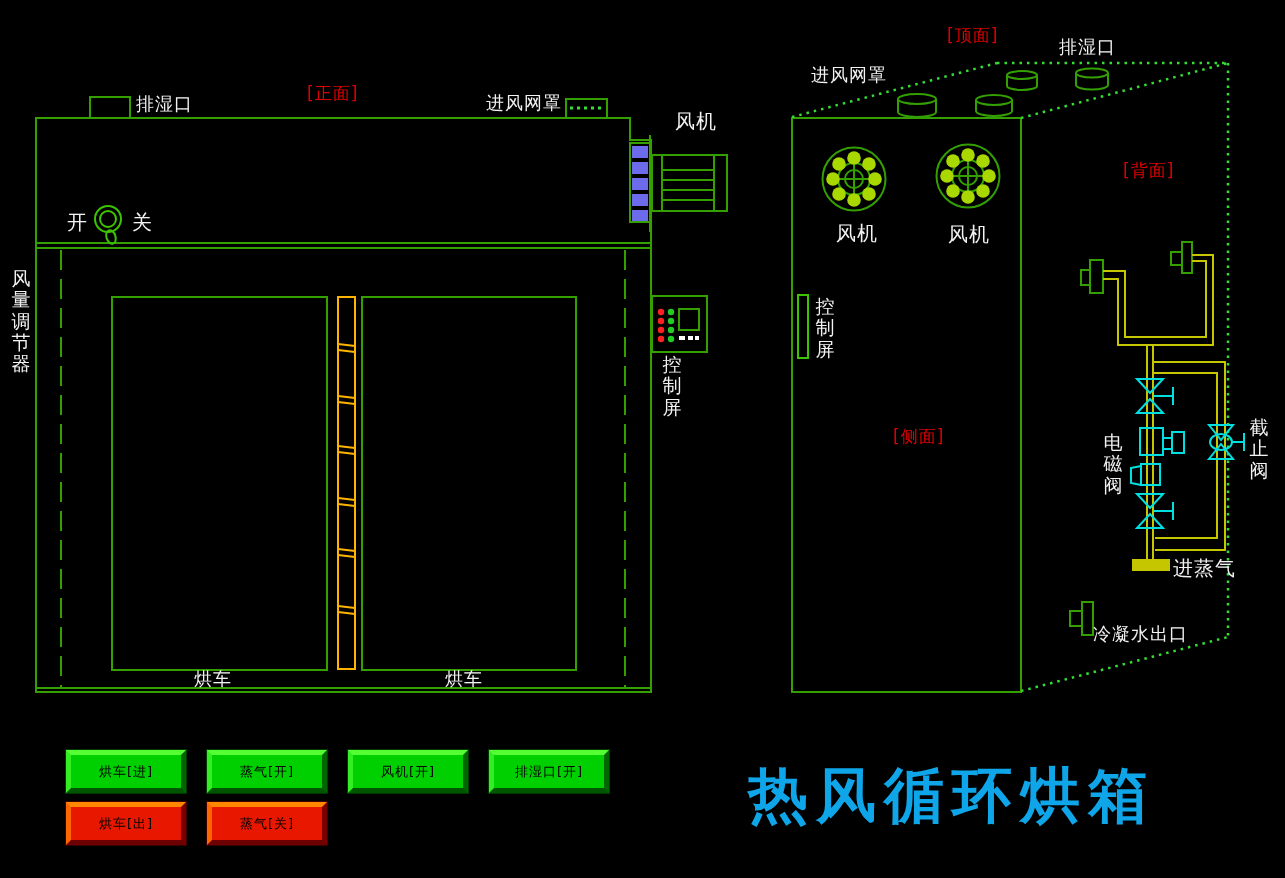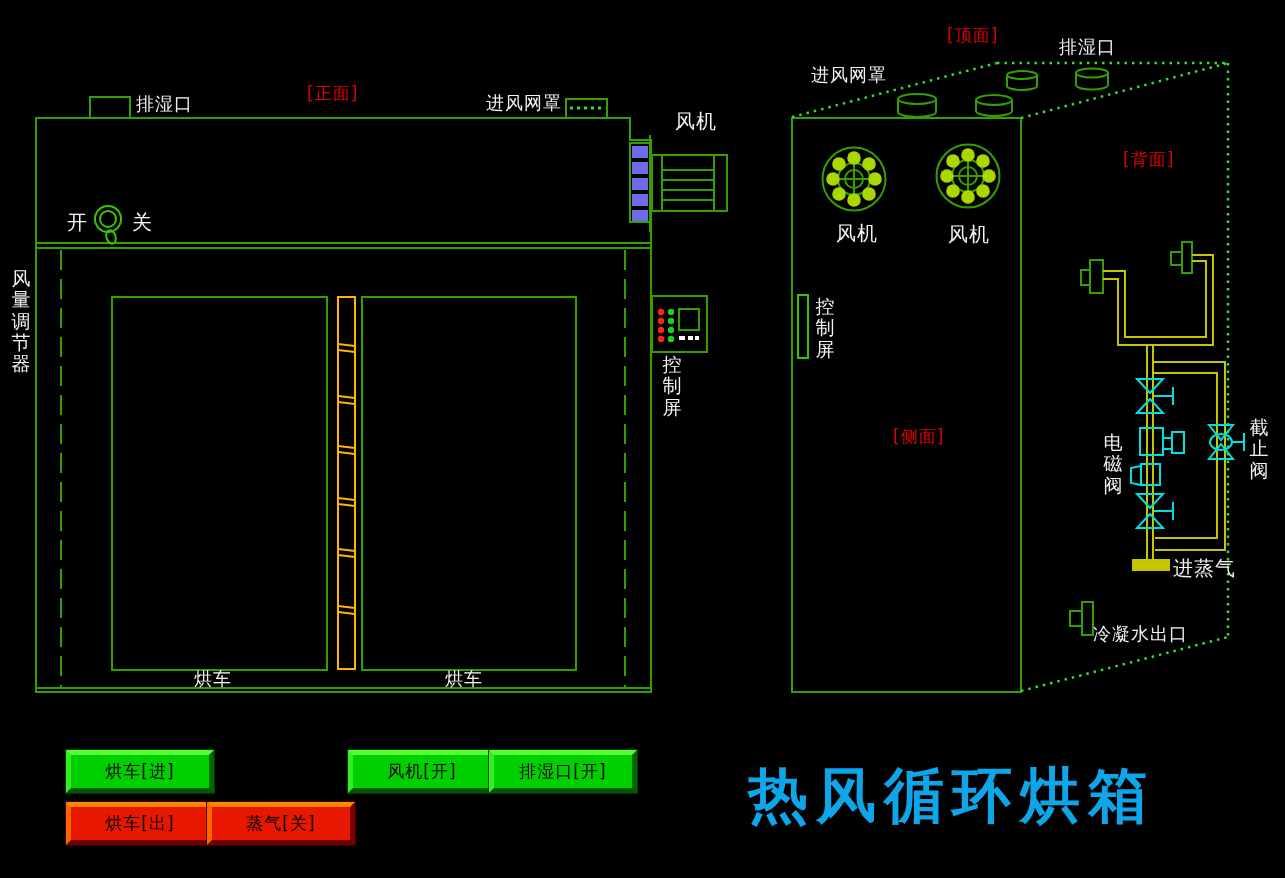--- a/index.html
+++ b/index.html
@@ -4,23 +4,23 @@
 <style>
   html,body{margin:0;padding:0;background:#000;}
   #screen{position:relative;width:1285px;height:878px;background:#000;overflow:hidden;
           font-family:"DejaVu Sans","Liberation Sans",sans-serif;}
   #diagram{position:absolute;left:0;top:0;}
   .lbl{position:absolute;color:#f2f2f2;font-size:18px;white-space:nowrap;letter-spacing:1px;}
   .lbl.big{font-size:20px;}
   .red{color:#e00000;}
   .vtext{position:absolute;color:#f2f2f2;font-size:19px;width:22px;
          word-break:break-all;line-height:1.12;white-space:normal;text-align:center;}
-  .btn{position:absolute;width:148px;height:43px;box-sizing:border-box;
+  .btn{position:absolute;width:120px;height:43px;box-sizing:border-box;
        display:flex;align-items:center;justify-content:center;
-       font-size:17px;color:#000;cursor:pointer;letter-spacing:1px;}
+       font-size:13px;color:#000;cursor:pointer;letter-spacing:1px;}
   .btn.green{background:#00cf00;border:5px solid;
              border-color:#55ff33 #006600 #005500 #33ee22;outline:1px solid #003800;}
   .btn.red{background:#e81800;border:5px solid;
            border-color:#ff8800 #7a0000 #6d0000 #ff6600;outline:1px solid #3a0000;}
   #main-title{position:absolute;left:748px;top:756px;color:#0ea5e9;
               font-size:60px;font-weight:bold;letter-spacing:8px;white-space:nowrap;}
 </style>
 </head>
 <body>
 
@@ -245,31 +245,32 @@
 <div class="lbl big" style="left:67px;top:209px">开</div>
 <div class="lbl big" style="left:132px;top:209px">关</div>
 <div class="vtext" style="left:10px;top:268px">风量调节器</div>
 <div class="vtext" style="left:661px;top:354px">控制屏</div>
 <div class="lbl" style="left:194px;top:667px">烘车</div>
 <div class="lbl" style="left:445px;top:667px">烘车</div>
 
 <div class="lbl red" style="left:947px;top:24px;font-size:17px">[顶面]</div>
 <div class="lbl" style="left:1059px;top:35px">排湿口</div>
 <div class="lbl" style="left:811px;top:63px">进风网罩</div>
-<div class="lbl red" style="left:1123px;top:148px;font-size:17px">[背面]</div>
+<div class="lbl red" style="left:1123px;top:159px;font-size:17px">[背面]</div>
 <div class="lbl big" style="left:836px;top:220px">风机</div>
 <div class="lbl big" style="left:948px;top:221px">风机</div>
 <div class="vtext" style="left:814px;top:296px">控制屏</div>
 <div class="lbl red" style="left:893px;top:425px;font-size:17px">[侧面]</div>
 <div class="vtext" style="left:1102px;top:432px">电磁阀</div>
 <div class="vtext" style="left:1248px;top:417px">截止阀</div>
 <div class="lbl big" style="left:1173px;top:555px">进蒸气</div>
 <div class="lbl" style="left:1093px;top:622px">冷凝水出口</div>
 
 <div class="btn green" style="left:66px;top:750px">烘车[进]</div>
+<div class="btn green" style="left:207px;top:750px">蒸气[开]</div>
 <div class="btn green" style="left:348px;top:750px">风机[开]</div>
 <div class="btn red" style="left:66px;top:802px">烘车[出]</div>
 <div class="btn green" style="left:489px;top:750px">排湿口[开]</div>
 <div class="btn red" style="left:207px;top:802px">蒸气[关]</div>
 
 <div id="main-title">热风循环烘箱</div>
 
 </div>
 
 </body></html>

